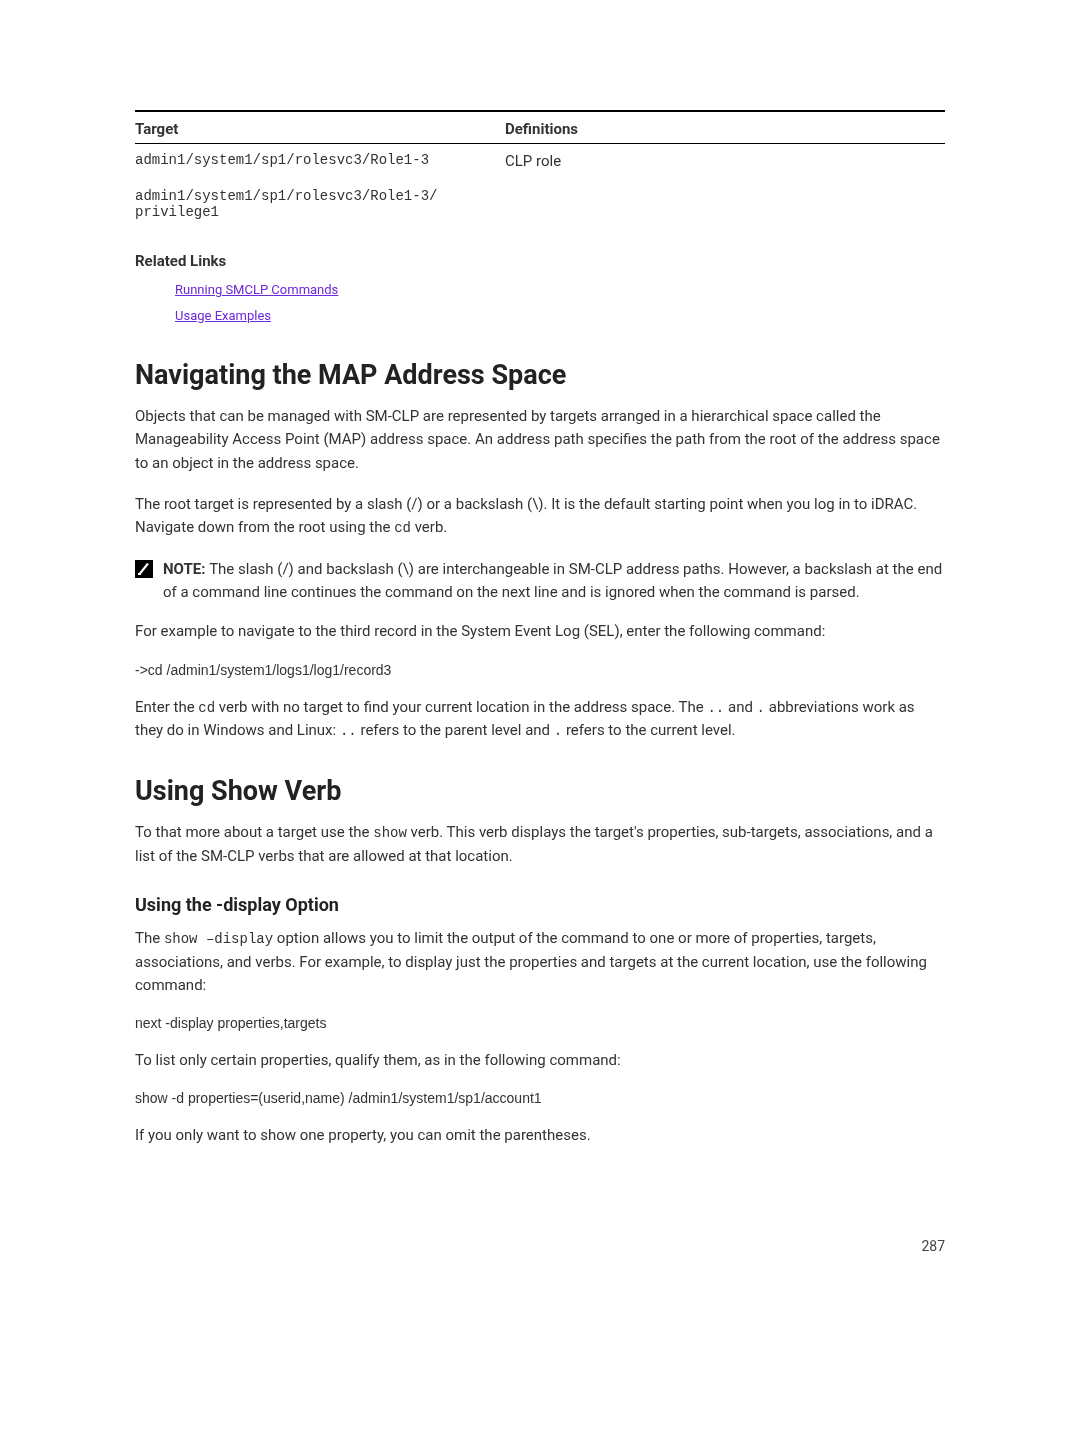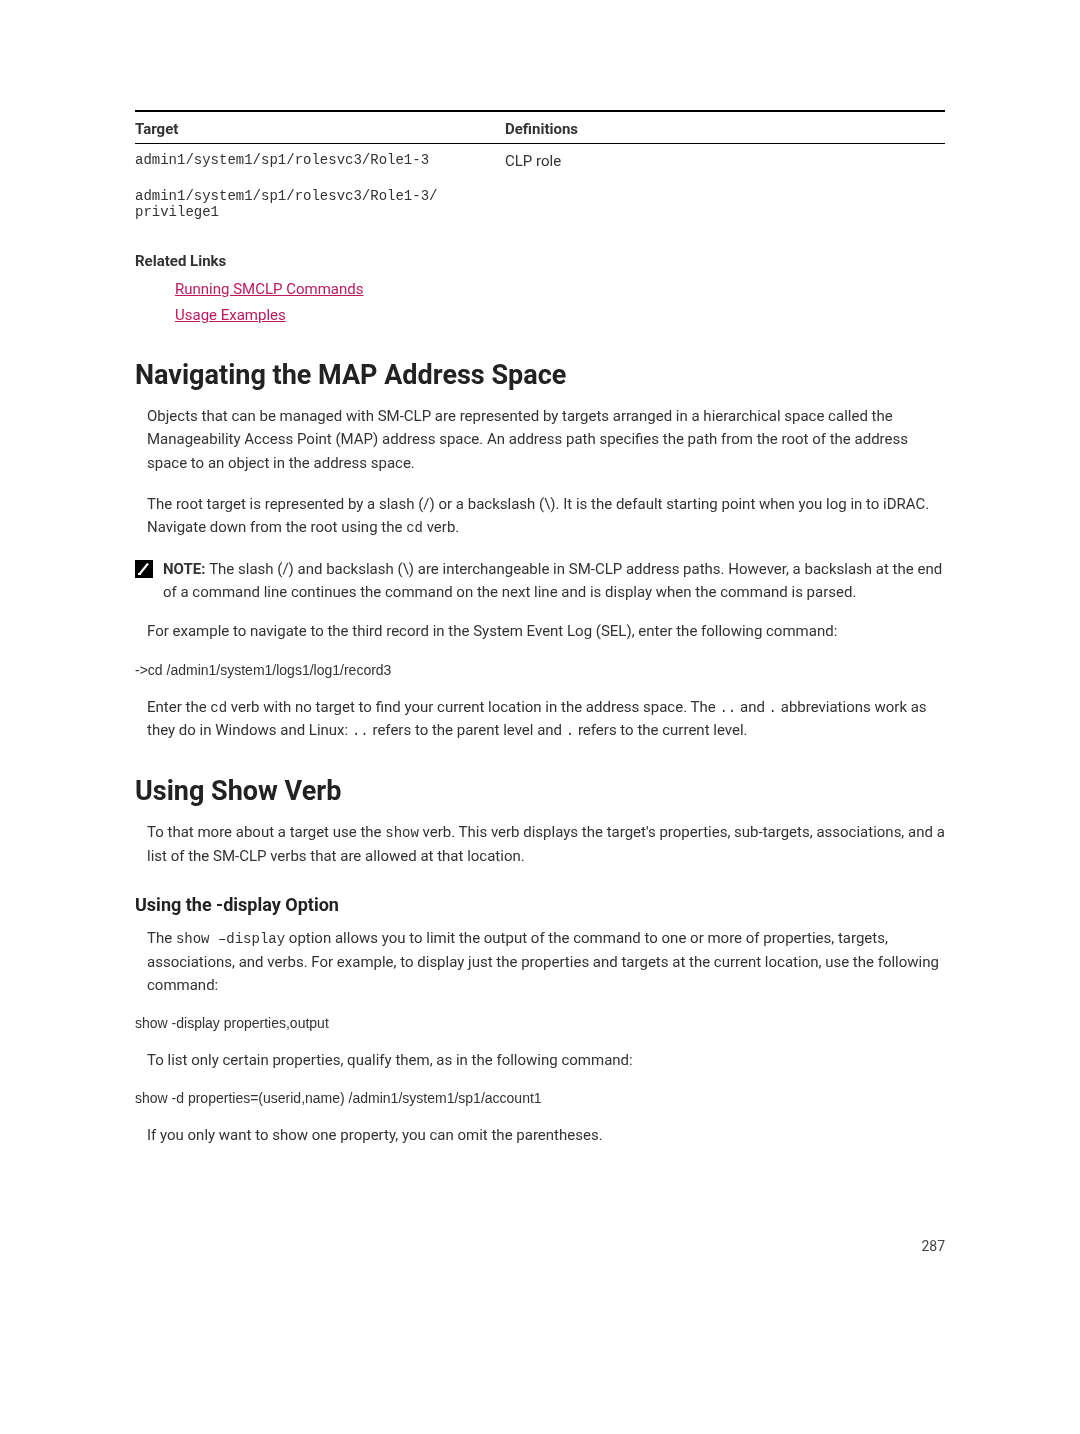--- a/index.html
+++ b/index.html
@@ -40,41 +40,41 @@
     font-weight: 700;
     font-size: 15px;
     margin-top: 22px;
     margin-bottom: 6px;
   }
   .indent-links {
     margin-left: 40px;
     line-height: 1.6;
   }
   .link {
-    color: #be185d;
+    color: #6d28d9;
     text-decoration: underline;
-    font-size: 15px;
+    font-size: 13px;
     cursor: pointer;
   }
   h2.section {
     font-size: 27px;
     font-weight: 700;
     margin: 32px 0 14px 0;
     color: #222;
   }
   h3.subsection {
     font-size: 18px;
     font-weight: 700;
     margin: 26px 0 12px 0;
     color: #222;
   }
   p.body {
     font-size: 15px;
     line-height: 1.55;
-    margin: 0 0 18px 12px;
+    margin: 0 0 18px 0;
     color: #333;
   }
   .note-block {
     display: flex;
     align-items: flex-start;
     margin: 0 0 16px 0;
   }
   .note-icon {
     width: 18px;
     height: 18px;
@@ -140,21 +140,21 @@
 
   <div class="note-block">
     <span class="note-icon">
       <svg viewBox="0 0 18 18" width="18" height="18">
         <rect x="0" y="0" width="18" height="18" fill="#000"></rect>
         <path d="M4 13 L12 3 L14 4 L6 14 Z" fill="#fff"></path>
         <rect x="3" y="13" width="3" height="2" fill="#fff"></rect>
       </svg>
     </span>
     <div class="note-text">
-      <span class="note-label">NOTE: </span><span>The slash (/) and backslash (\) are interchangeable in SM-CLP address paths. However, a backslash at the end of a command line continues the command on the next line and is display when the command is parsed.</span>
+      <span class="note-label">NOTE: </span><span>The slash (/) and backslash (\) are interchangeable in SM-CLP address paths. However, a backslash at the end of a command line continues the command on the next line and is ignored when the command is parsed.</span>
     </div>
   </div>
 
   <p class="body">For example to navigate to the third record in the System Event Log (SEL), enter the following command:</p>
 
   <div class="codeblock">-&gt;cd /admin1/system1/logs1/log1/record3</div>
 
   <p class="body">
     <span>Enter the </span><span class="inline-mono">cd</span><span> verb with no target to find your current location in the address space. The </span><span class="inline-mono">..</span><span> and </span><span class="inline-mono">.</span><span> abbreviations work as they do in Windows and Linux: </span><span class="inline-mono">..</span><span> refers to the parent level and </span><span class="inline-mono">.</span><span> refers to the current level.</span>
   </p>
@@ -164,21 +164,21 @@
   <p class="body">
     <span>To that more about a target use the </span><span class="inline-mono">show</span><span> verb. This verb displays the target's properties, sub-targets, associations, and a list of the SM-CLP verbs that are allowed at that location.</span>
   </p>
 
   <h3 class="subsection">Using the -display Option</h3>
 
   <p class="body">
     <span>The </span><span class="inline-mono">show –display</span><span> option allows you to limit the output of the command to one or more of properties, targets, associations, and verbs. For example, to display just the properties and targets at the current location, use the following command:</span>
   </p>
 
-  <div class="codeblock">show -display properties,output</div>
+  <div class="codeblock">next -display properties,targets</div>
 
   <p class="body">To list only certain properties, qualify them, as in the following command:</p>
 
   <div class="codeblock">show -d properties=(userid,name) /admin1/system1/sp1/account1</div>
 
   <p class="body">If you only want to show one property, you can omit the parentheses.</p>
 
   <div class="page-num">287</div>
 </div>
 

